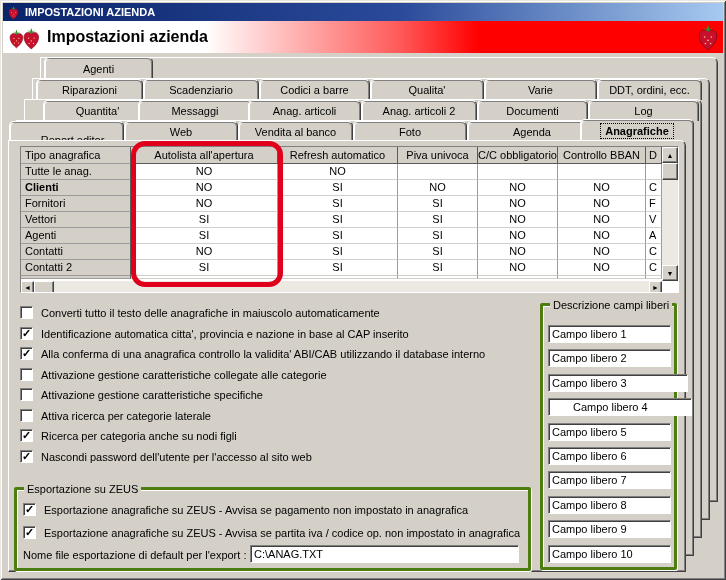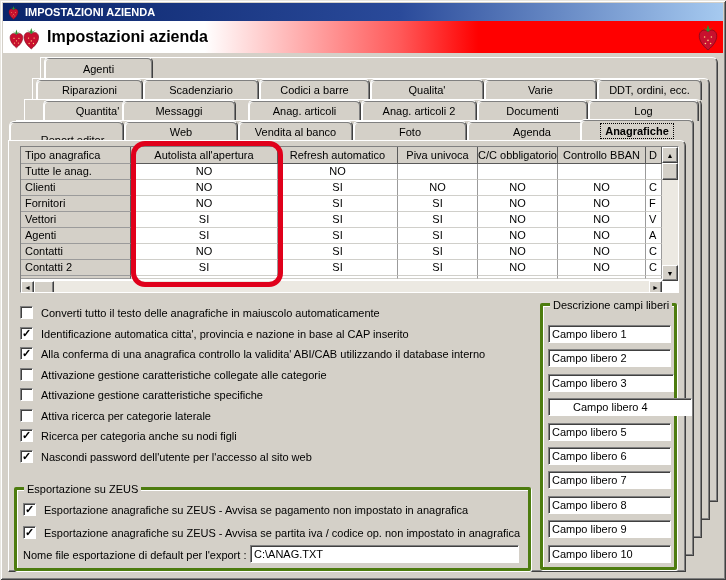--- a/index.html
+++ b/index.html
@@ -155,21 +155,21 @@
         <div class="g-row">
           <div class="g-cell rowhead" style="width: 110px;">Tutte le anag.</div>
           <div class="g-cell" style="width: 147px;">NO</div>
           <div class="g-cell" style="width: 120px;">NO</div>
           <div class="g-cell" style="width: 80px;"></div>
           <div class="g-cell" style="width: 80px;"></div>
           <div class="g-cell" style="width: 88px;"></div>
           <div class="g-cell lastcol" style="width: 16px;"></div>
         </div>
         <div class="g-row">
-          <div class="g-cell rowhead" style="width: 110px;">Clienti</div>
+          <div class="g-cell rowhead" style="width: 110px; font-weight: bold;">Clienti</div>
           <div class="g-cell" style="width: 147px;">NO</div>
           <div class="g-cell" style="width: 120px;">SI</div>
           <div class="g-cell" style="width: 80px;">NO</div>
           <div class="g-cell" style="width: 80px;">NO</div>
           <div class="g-cell" style="width: 88px;">NO</div>
           <div class="g-cell lastcol" style="width: 16px;">C</div>
         </div>
         <div class="g-row">
           <div class="g-cell rowhead" style="width: 110px;">Fornitori</div>
           <div class="g-cell" style="width: 147px;">NO</div>
@@ -261,21 +261,21 @@
       </div>
     <span class="file-label">Nome file esportazione di default per l'export :</span>
     <input class="tinput" style="left: 233px; top: 55px; width: 269px; height: 18px;" value="C:\ANAG.TXT">
   </div>
 
   <div class="gbox" style="left:540px;top:303px;width:137px;height:267px">
     <span class="gbox-title">Descrizione campi liberi</span>
     <div id="ffList">
         <input class="tinput" value="Campo libero 1" style="left: 5px; top: 19px; width: 123px; height: 18px;">
         <input class="tinput" value="Campo libero 2" style="left: 5px; top: 43px; width: 123px; height: 18px;">
-        <input class="tinput" value="Campo libero 3" style="left: 5px; top: 68px; width: 126px; height: 18px;">
+        <input class="tinput" value="Campo libero 3" style="left: 5px; top: 68px; width: 140px; height: 18px;">
         <input class="tinput" value="Campo libero 4" style="left: 5px; top: 92px; width: 144px; height: 18px; padding-left: 24px;">
         <input class="tinput" value="Campo libero 5" style="left: 5px; top: 117px; width: 123px; height: 18px;">
         <input class="tinput" value="Campo libero 6" style="left: 5px; top: 141px; width: 123px; height: 18px;">
         <input class="tinput" value="Campo libero 7" style="left: 5px; top: 165px; width: 123px; height: 18px;">
         <input class="tinput" value="Campo libero 8" style="left: 5px; top: 190px; width: 123px; height: 18px;">
         <input class="tinput" value="Campo libero 9" style="left: 5px; top: 214px; width: 123px; height: 18px;">
         <input class="tinput" value="Campo libero 10" style="left: 5px; top: 239px; width: 123px; height: 18px;">
       </div>
   </div>
 
@@ -300,21 +300,21 @@
     </div>
     <div class="tab" style="left: 484px; top: 79px; width: 113px; height: 21px; z-index: 8;">
       <span class="tab-label">Varie</span>
     </div>
     <div class="tab" style="left: 597px; top: 79px; width: 105px; height: 21px; z-index: 8;">
       <span class="tab-label">DDT, ordini, ecc.</span>
     </div>
     <div class="tab" style="left: 43px; top: 100px; width: 109px; height: 21px; z-index: 10;">
       <span class="tab-label">Quantita'</span>
     </div>
-    <div class="tab" style="left: 122px; top: 100px; width: 114px; height: 21px; z-index: 10; text-align: center;">
+    <div class="tab" style="left: 138px; top: 100px; width: 114px; height: 21px; z-index: 10; text-align: center;">
       <span class="tab-label">Messaggi</span>
     </div>
     <div class="tab" style="left: 248px; top: 100px; width: 113px; height: 21px; z-index: 10;">
       <span class="tab-label">Anag. articoli</span>
     </div>
     <div class="tab" style="left: 361px; top: 100px; width: 116px; height: 21px; z-index: 10;">
       <span class="tab-label">Anag. articoli 2</span>
     </div>
     <div class="tab" style="left: 477px; top: 100px; width: 111px; height: 21px; z-index: 10;">
       <span class="tab-label">Documenti</span>

